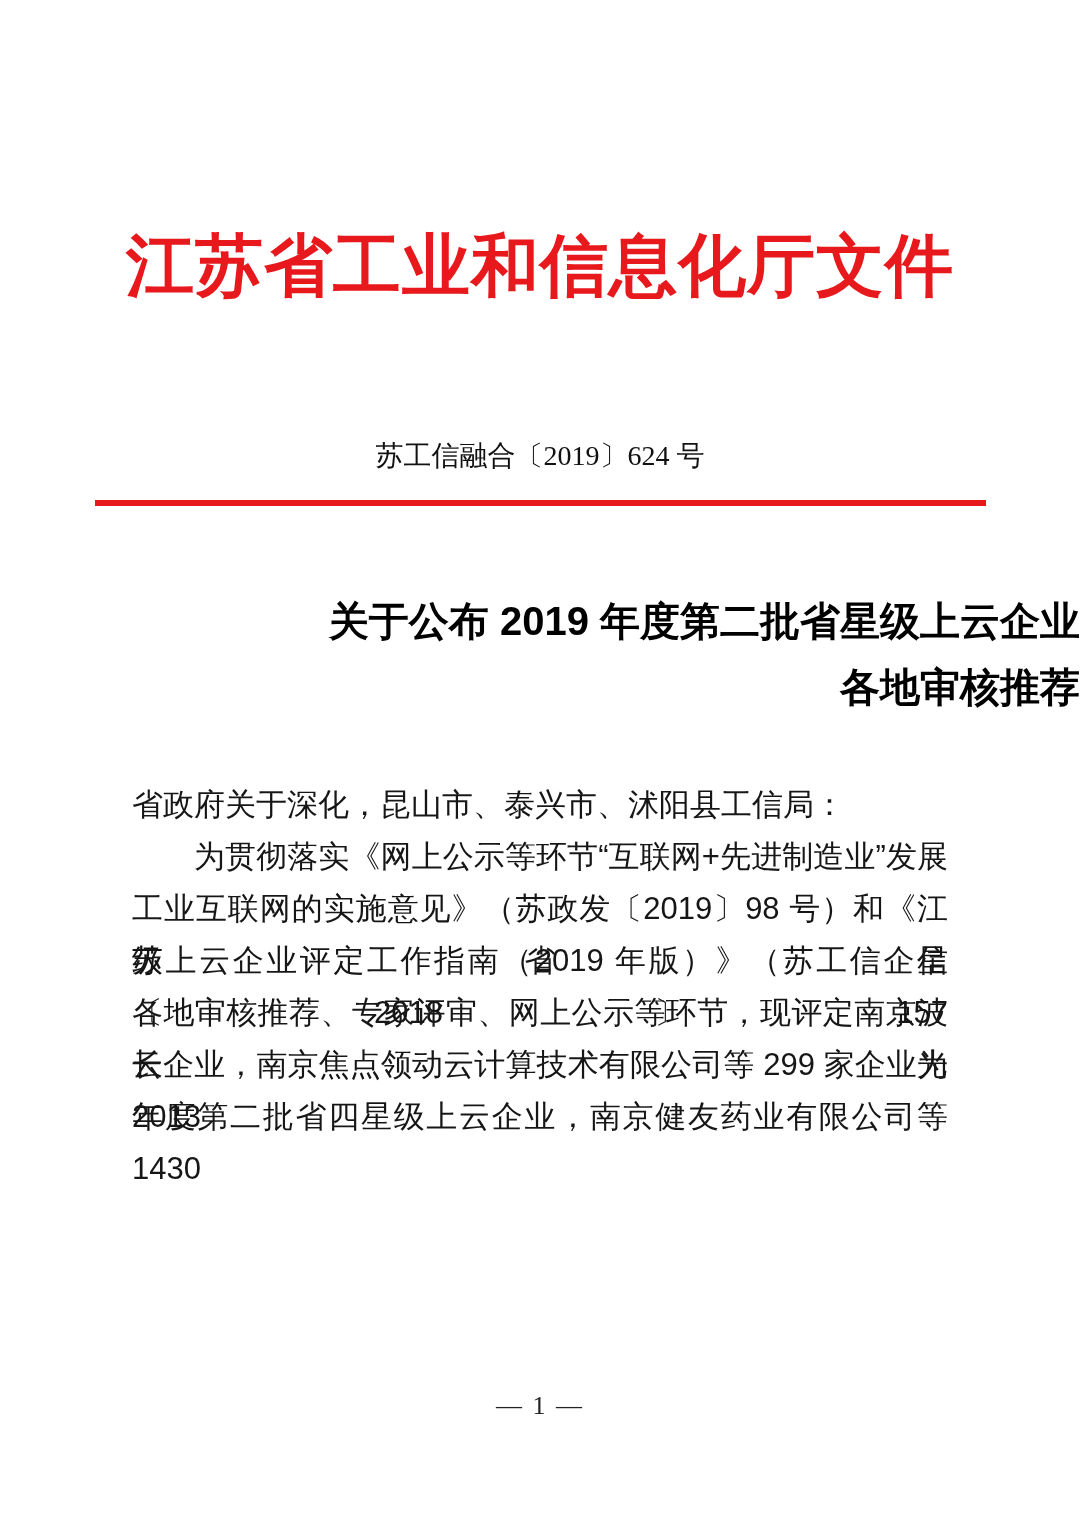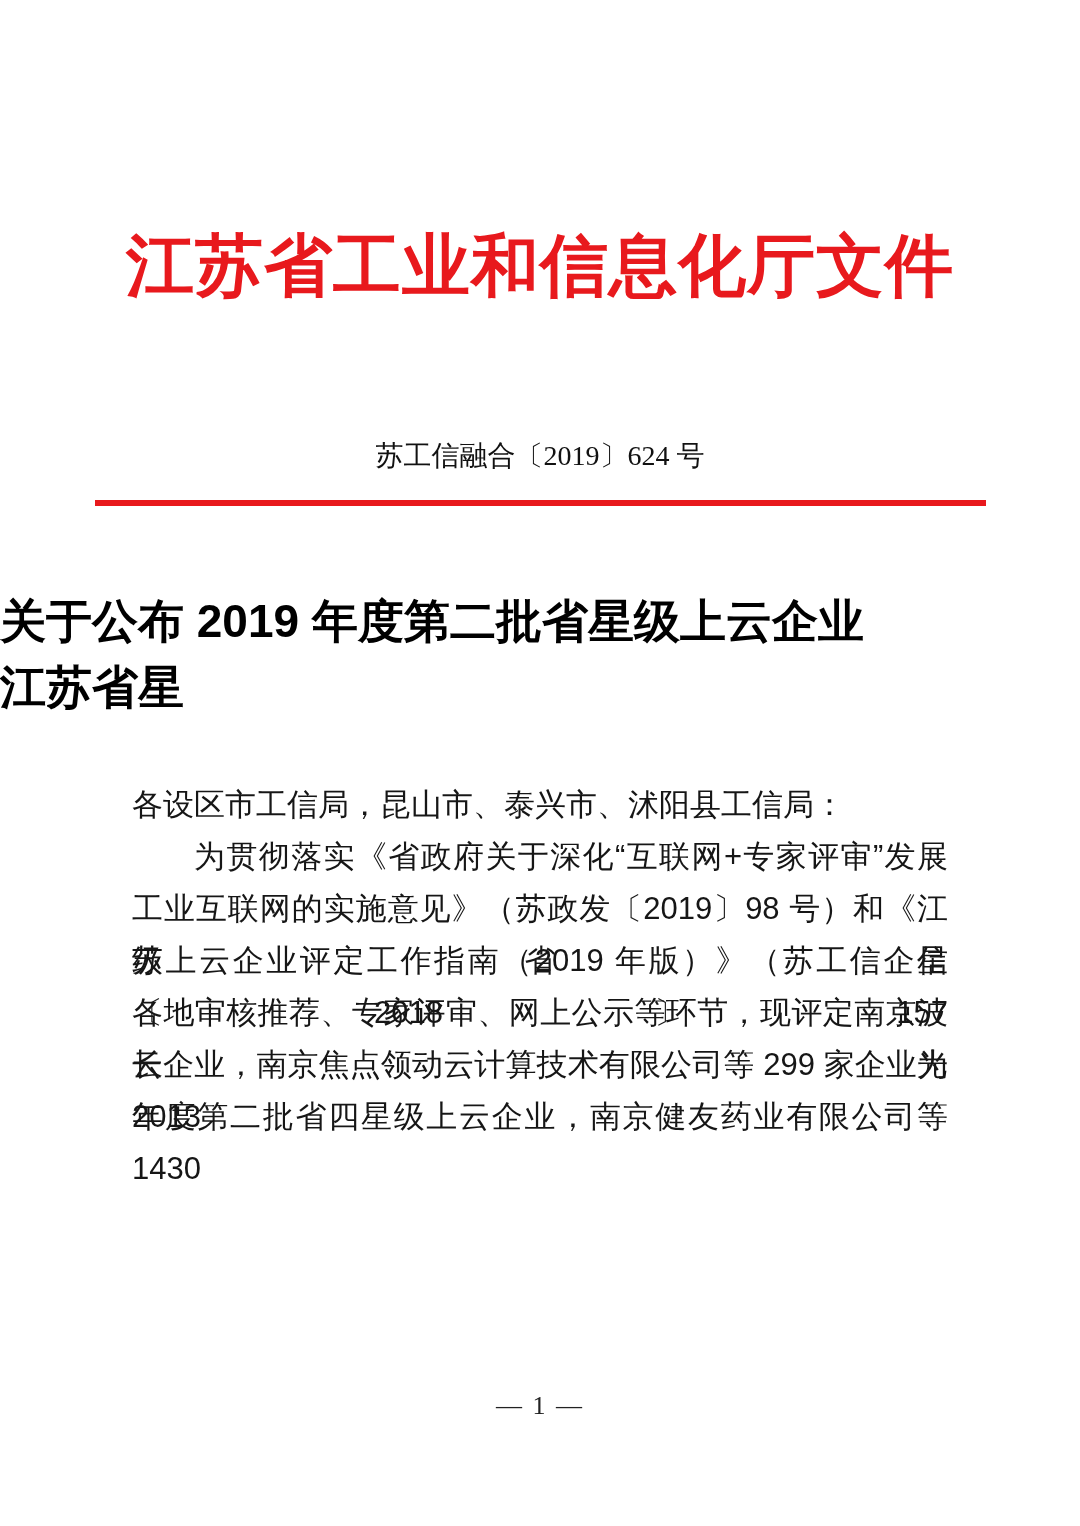--- a/index.html
+++ b/index.html
@@ -49,24 +49,24 @@
     left: 95px;
     width: 891px;
     height: 6px;
     background: #e8191d;
   }
   .notice-title {
     position: absolute;
     top: 588px;
     left: 0;
     width: 100%;
-    text-align: left;
+    text-align: right;
     font-family: "Liberation Sans", "DejaVu Sans", sans-serif;
     font-weight: bold;
-    font-size: 46px;
+    font-size: 40px;
     line-height: 66px;
     color: #000000;
     white-space: nowrap;
   }
   .body-text {
     position: absolute;
     top: 779px;
     left: 132px;
     width: 816px;
     font-family: "Liberation Sans", "DejaVu Sans", sans-serif;
@@ -106,26 +106,26 @@
 <div class="page">
 
   <div class="agency-title">江苏省工业和信息化厅文件</div>
 
   <div class="doc-number">苏工信融合〔2019〕624 号</div>
 
   <div class="red-rule"></div>
 
   <div class="notice-title">
     <div>关于公布 2019 年度第二批省星级上云企业</div>
-    <div>江苏省星</div>
+    <div>各地审核推荐</div>
   </div>
 
   <div class="body-text">
-    <div class="body-line">各设区市工信局，昆山市、泰兴市、沭阳县工信局：</div>
-    <div class="body-line justified indent">为贯彻落实《省政府关于深化“互联网+专家评审”发展</div>
+    <div class="body-line">省政府关于深化，昆山市、泰兴市、沭阳县工信局：</div>
+    <div class="body-line justified indent">为贯彻落实《网上公示等环节“互联网+先进制造业”发展</div>
     <div class="body-line justified">工业互联网的实施意见》（苏政发〔2019〕98 号）和《江苏省星</div>
     <div class="body-line justified">级上云企业评定工作指南（2019 年版）》（苏工信企信〔2018〕157</div>
     <div class="body-line justified">各地审核推荐、专家评审、网上公示等环节，现评定南京波长光</div>
     <div class="body-line justified">云企业，南京焦点领动云计算技术有限公司等 299 家企业为 2013</div>
     <div class="body-line justified">年度第二批省四星级上云企业，南京健友药业有限公司等 1430</div>
   </div>
 
   <div class="page-number">— 1 —</div>
 
 </div>

